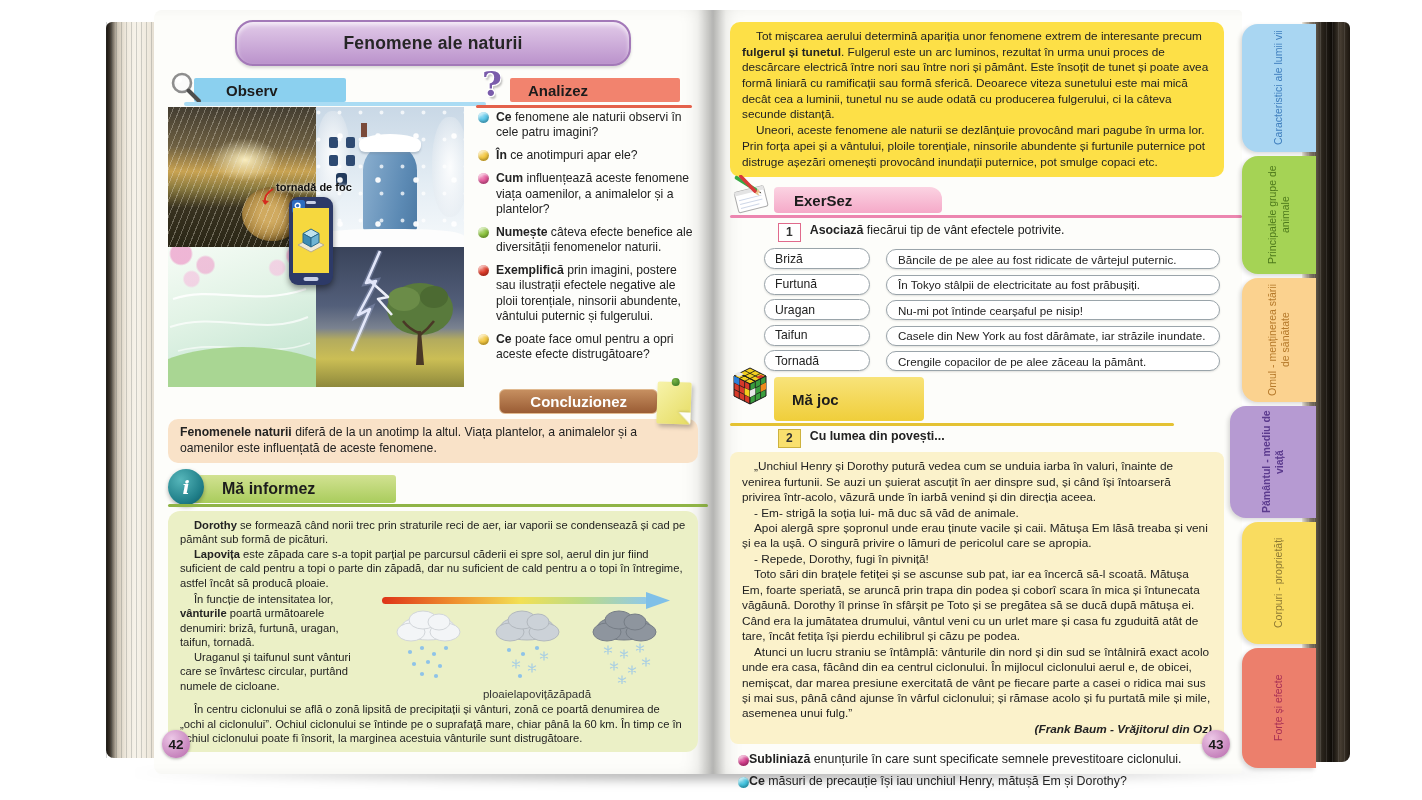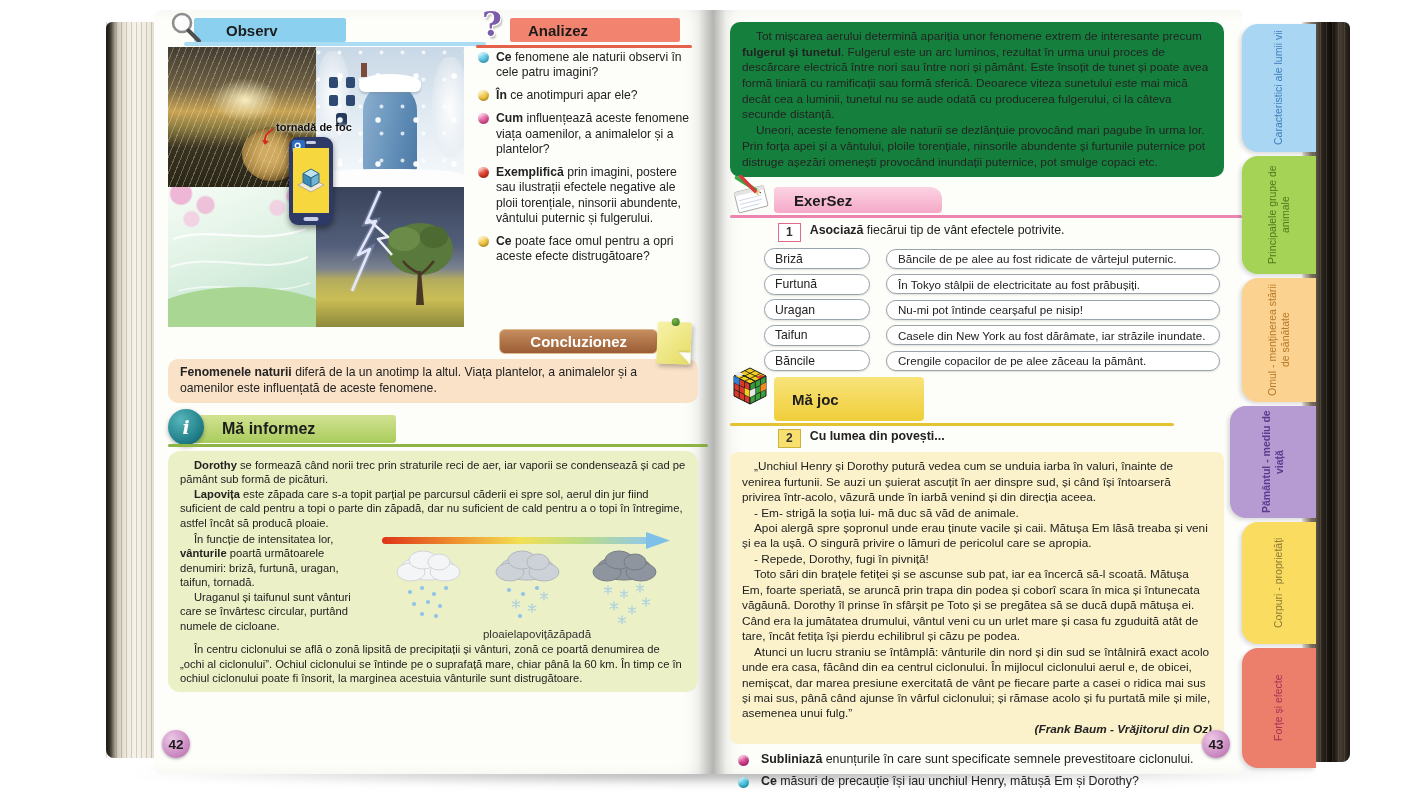--- a/index.html
+++ b/index.html
@@ -92,47 +92,50 @@
   .info-box p{margin:0;text-indent:14px;}
   .cols{display:flex;gap:8px;align-items:flex-start;margin-top:1px;}
   .cols .txt{width:188px;flex:none;}
   .cols .diagram{flex:1;}
   .diag-labels{display:flex;justify-content:center;padding:0 22px 0 34px;font-size:11.5px;color:#333;}
   .pgnum{position:absolute;bottom:16px;width:28px;height:28px;border-radius:50%;display:flex;align-items:center;justify-content:center;font-weight:bold;font-size:13.5px;color:#1a1a1a;background:radial-gradient(circle at 35% 30%,#ecc7e6,#c47fba 75%);box-shadow:0 1px 3px rgba(0,0,0,.3);}
   .pg-l{left:8px;}
   .pg-r{right:12px;}
 
   
-  .intro-box{background:#15803d;border-radius:10px;padding:7px 12px;font-size:11.8px;line-height:1.33;color:#222;}
+  .intro-box{background:#fde047;border-radius:10px;padding:7px 12px;font-size:11.8px;line-height:1.33;color:#222;}
   .intro-box p{margin:0;text-indent:14px;}
   .exline{display:flex;align-items:flex-start;gap:9px;margin:10px 0 6px 48px;font-size:12.4px;color:#222;}
   .numbadge{flex:none;font-weight:bold;font-size:12px;padding:1px 7px;line-height:1.25;}
   .num1{background:#fff;border:1.5px solid #e06a8c;color:#333;}
   .num2{background:#f9e06e;border:1.5px solid #cdb23e;color:#333;}
   .match{display:flex;flex-direction:column;gap:4.5px;margin:0 4px 0 34px;}
-  .mrow{display:flex;gap:16px;align-items:center;}
+  .mrow{display:flex;gap:16px;align-items:flex-end;}
   .wind{flex:none;width:84px;background:#fff;border:1.5px solid #9aa4aa;border-radius:11px;padding:2.5px 10px;font-size:12.2px;color:#222;box-shadow:0 1px 2px rgba(0,0,0,.12);}
   .effect{flex:1;background:#fff;border:1.5px solid #9aa4aa;border-radius:12px;padding:2.5px 11px;font-size:11.6px;white-space:nowrap;overflow:hidden;color:#222;box-shadow:0 1px 2px rgba(0,0,0,.12);}
   .story-box{background:#fbf2cb;border-radius:8px;padding:7px 12px;font-size:11.8px;line-height:1.31;color:#222;margin-top:2px;}
   .story-box p{margin:0;text-indent:12px;}
   .attr{text-align:right;font-style:italic;font-weight:bold;margin-top:2px;text-indent:0 !important;}
-  .rq{display:flex;gap:12px;align-items:flex-start;margin:8px 0 0 8px;font-size:12.4px;color:#222;}
+  .rq{display:flex;gap:0;align-items:flex-start;margin:8px 0 0 8px;font-size:12.4px;color:#222;}
   .rq .dot{margin-top:3px;}
   b{font-weight:bold;}
 </style>
 </head>
 <body>
 
 <div class="scene">
   <div class="book">
     <div class="book-shadow"></div>
     <div class="edge-left"></div>
     <div class="edge-right"></div>
 
     <div class="page page-left">
+      <div class="title-banner">
+        <span>Fenomene ale naturii</span>
+      </div>
 
       <div class="obs-row">
 
         <div class="observ-col">
           <div class="hdr hdr-observ">
             <span class="mag-icon">
               <svg width="36" height="36">
                   <circle cx="14" cy="13" r="9" fill="#fbfbfb" stroke="#8e8e8e" stroke-width="2.6"></circle>
                   <circle cx="11" cy="10" r="3" fill="#fff" opacity=".9"></circle>
                   <line x1="20.5" y1="20.5" x2="31" y2="31" stroke="#4e4e4e" stroke-width="4" stroke-linecap="round"></line>
@@ -224,20 +227,24 @@
             <span class="dot" style="background: radial-gradient(circle at 35% 30%, rgba(255, 255, 255, 0.4), transparent 45%), rgb(88, 197, 232);"></span>
             <span><b>Ce</b><span> fenomene ale naturii observi în cele patru imagini?</span></span>
           </div>
           <div class="q">
             <span class="dot" style="background: radial-gradient(circle at 35% 30%, rgba(255, 255, 255, 0.4), transparent 45%), rgb(242, 198, 62);"></span>
             <span><b>În</b><span> ce anotimpuri apar ele?</span></span>
           </div>
           <div class="q">
             <span class="dot" style="background: radial-gradient(circle at 35% 30%, rgba(255, 255, 255, 0.4), transparent 45%), rgb(228, 90, 156);"></span>
             <span><b>Cum</b><span> influențează aceste fenomene viața oamenilor, a animalelor și a plantelor?</span></span>
+          </div>
+          <div class="q">
+            <span class="dot" style="background: radial-gradient(circle at 35% 30%, rgba(255, 255, 255, 0.4), transparent 45%), rgb(140, 196, 62);"></span>
+            <span><b>Numește</b><span> câteva efecte benefice ale diversității fenomenelor naturii.</span></span>
           </div>
           <div class="q">
             <span class="dot" style="background: radial-gradient(circle at 35% 30%, rgba(255, 255, 255, 0.4), transparent 45%), rgb(222, 58, 40);"></span>
             <span><b>Exemplifică</b><span> prin imagini, postere sau ilustrații efectele negative ale ploii torențiale, ninsorii abundente, vântului puternic și fulgerului.</span></span>
           </div>
           <div class="q">
             <span class="dot" style="background: radial-gradient(circle at 35% 30%, rgba(255, 255, 255, 0.4), transparent 45%), rgb(242, 198, 62);"></span>
             <span><b>Ce</b><span> poate face omul pentru a opri aceste efecte distrugătoare?</span></span>
           </div>
         </div>
@@ -381,21 +388,21 @@
         </div>
         <div class="mrow">
           <div class="wind">Uragan</div>
           <div class="effect">Nu-mi pot întinde cearșaful pe nisip!</div>
         </div>
         <div class="mrow">
           <div class="wind">Taifun</div>
           <div class="effect">Casele din New York au fost dărâmate, iar străzile inundate.</div>
         </div>
         <div class="mrow">
-          <div class="wind">Băncile</div>
+          <div class="wind">Tornadă</div>
           <div class="effect">Crengile copacilor de pe alee zăceau la pământ.</div>
         </div>
       </div>
 
       <div class="hdr hdr-majoc">
         <span class="rubik-icon">
           <svg width="44" height="44">
             <polygon points="22,3 38,11 22,19 6,11" fill="#f2cf1e" stroke="#1a1a1a" stroke-width="1"></polygon>
             <polygon points="11.3,8.3 27.3,16.3" fill="none" stroke="#1a1a1a" stroke-width=".8"></polygon>
             <path d="M11.3 8.3 L27.3 16.3 M16.6 5.6 L32.6 13.6 M11.3 13.6 L27.3 5.6 M16.6 16.3 L32.6 8.3" stroke="#1a1a1a" stroke-width=".8"></path>

